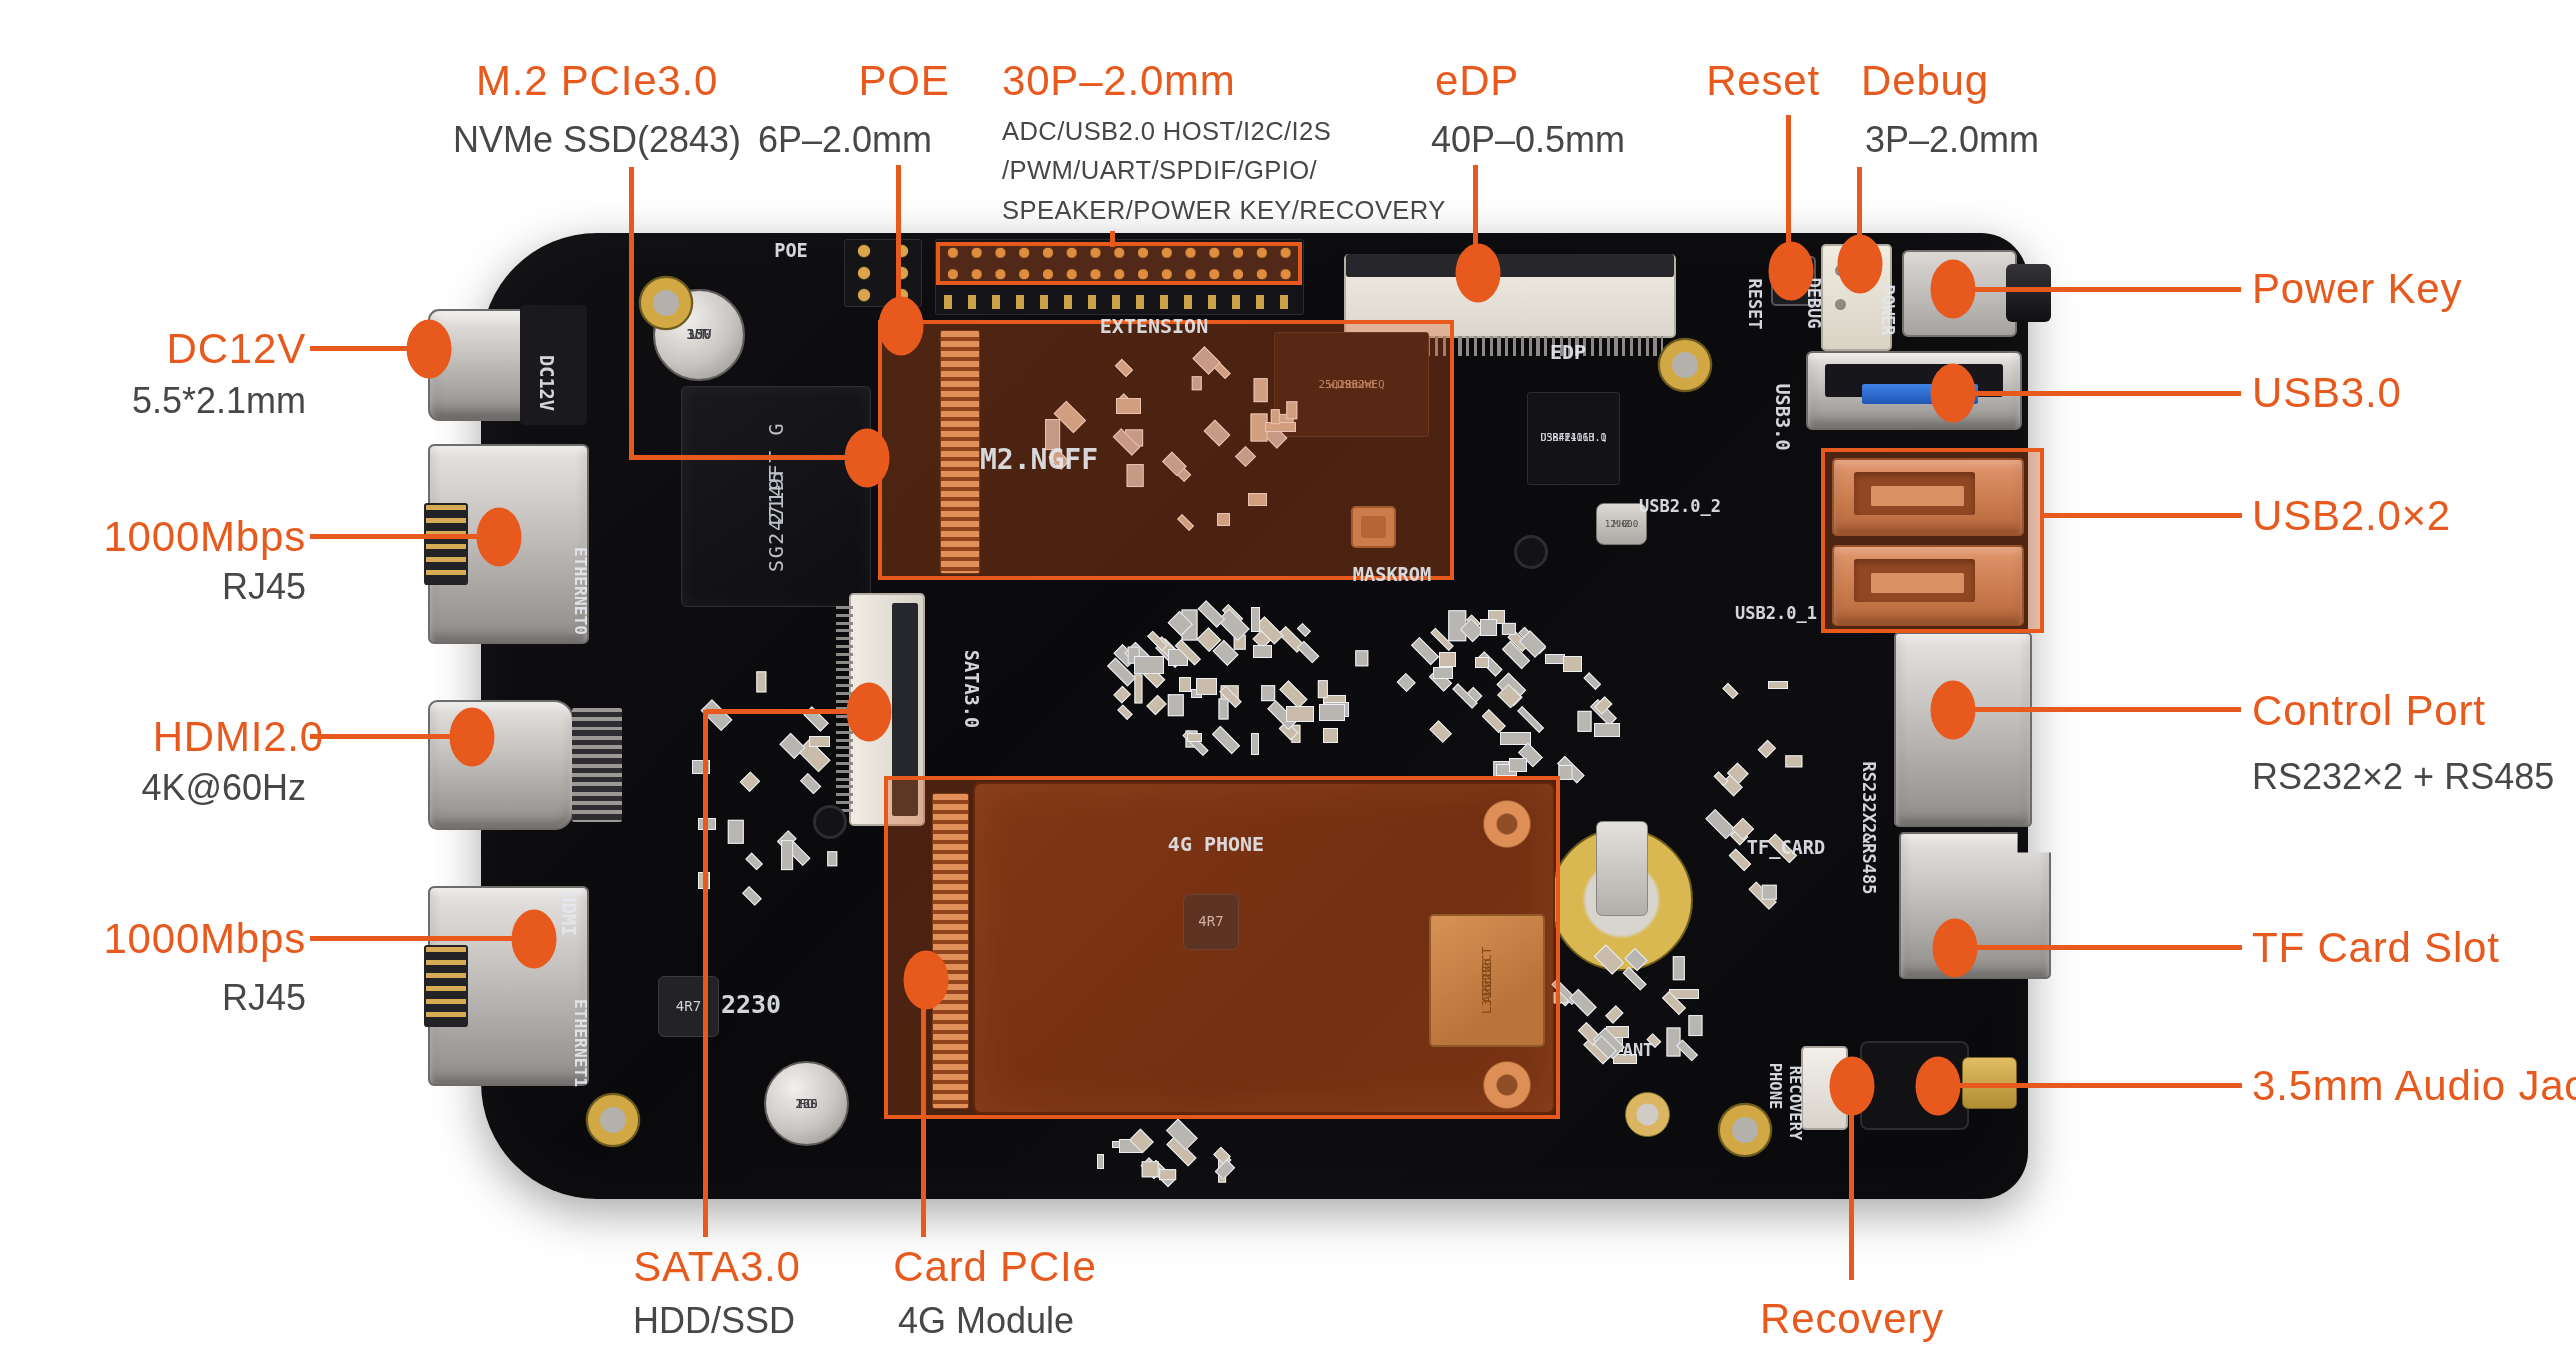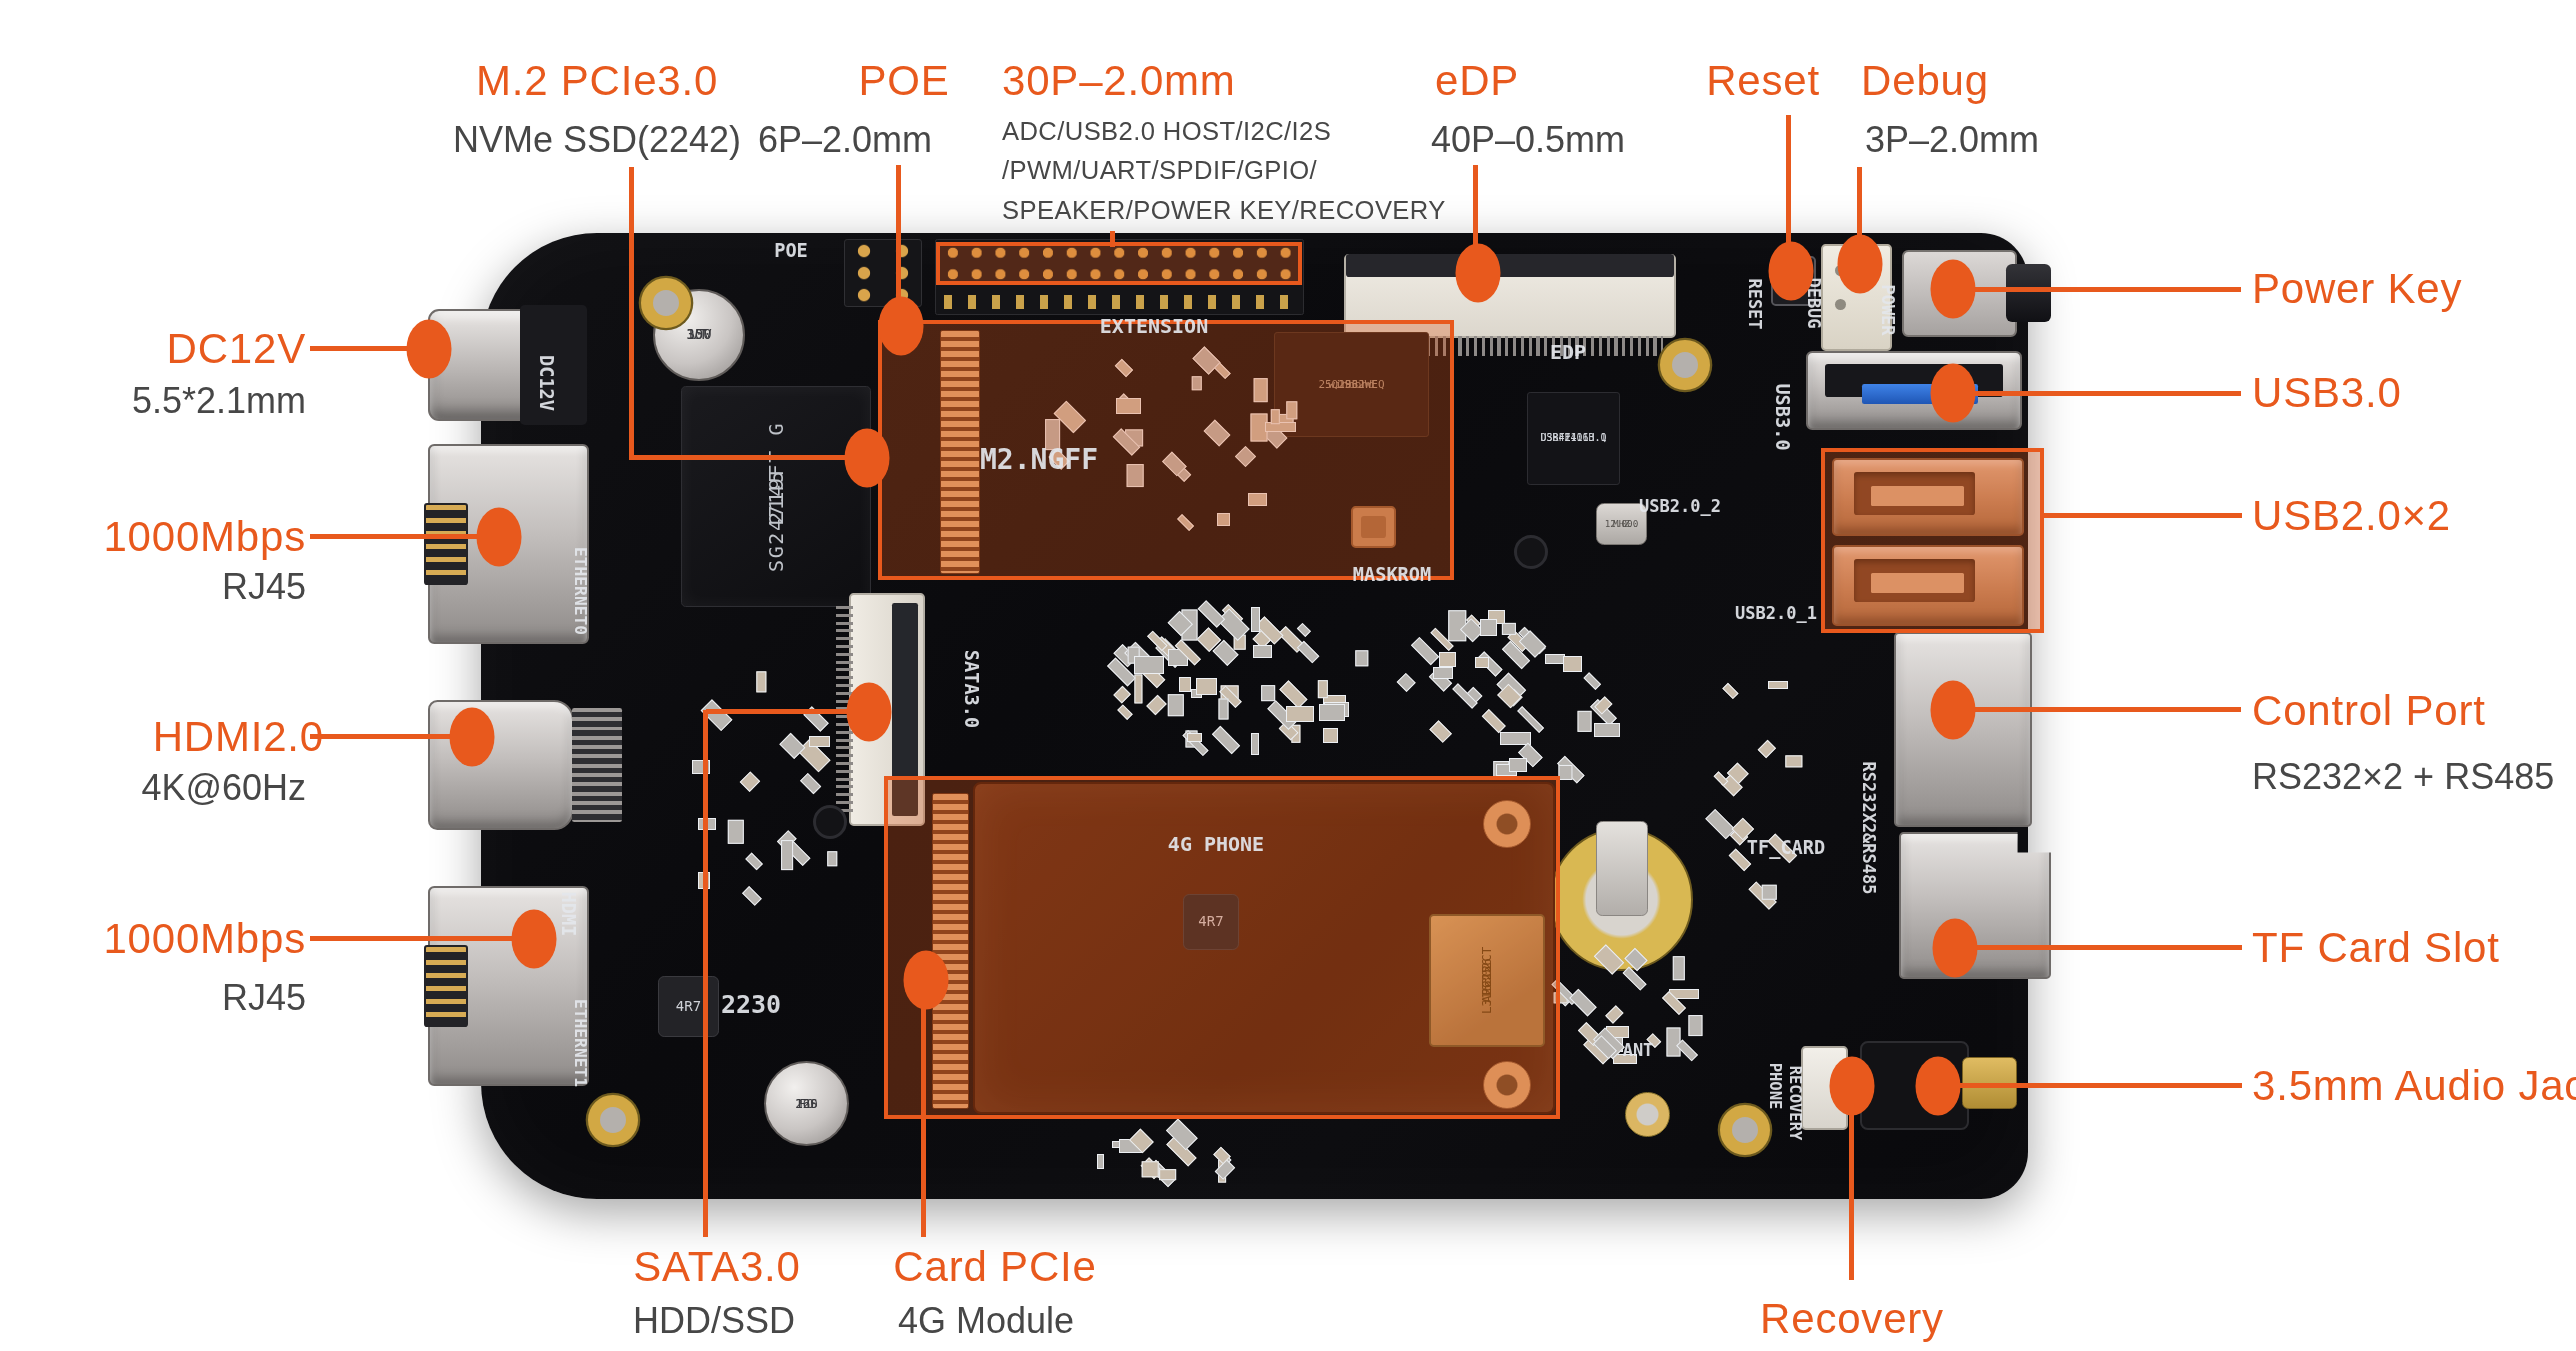--- a/index.html
+++ b/index.html
@@ -456,21 +456,21 @@
     <div class="dot" style="left: 1955px; top: 948px;"></div>
     <div class="dot" style="left: 1938px; top: 1086px;"></div>
     <div class="dot" style="left: 429px; top: 349px;"></div>
     <div class="dot" style="left: 499px; top: 537px;"></div>
     <div class="dot" style="left: 472px; top: 737px;"></div>
     <div class="dot" style="left: 534px; top: 939px;"></div>
     <div class="dot" style="left: 869px; top: 712px;"></div>
     <div class="dot" style="left: 926px; top: 980px;"></div>
     <div class="dot" style="left: 1852px; top: 1086px;"></div>
     <div class="lbl t al-c" style="left: 597px; top: 81px;">M.2 PCIe3.0</div>
-    <div class="lbl s al-c" style="left: 597px; top: 140px;">NVMe SSD(2242)</div>
+    <div class="lbl s al-c" style="left: 597px; top: 140px;">NVMe SSD(2843)</div>
     <div class="lbl t al-c" style="left: 904px; top: 81px;">POE</div>
     <div class="lbl s al-c" style="left: 845px; top: 140px;">6P–2.0mm</div>
     <div class="lbl t" style="left: 1002px; top: 81px;">30P–2.0mm</div>
     <div class="lbl s small" style="left: 1002px; top: 132px;">ADC/USB2.0 HOST/I2C/I2S</div>
     <div class="lbl s small" style="left: 1002px; top: 171px;">/PWM/UART/SPDIF/GPIO/</div>
     <div class="lbl s small" style="left: 1002px; top: 211px;">SPEAKER/POWER KEY/RECOVERY</div>
     <div class="lbl t" style="left: 1435px; top: 81px;">eDP</div>
     <div class="lbl s" style="left: 1431px; top: 140px;">40P–0.5mm</div>
     <div class="lbl t al-c" style="left: 1763px; top: 81px;">Reset</div>
     <div class="lbl t al-c" style="left: 1925px; top: 81px;">Debug</div>

